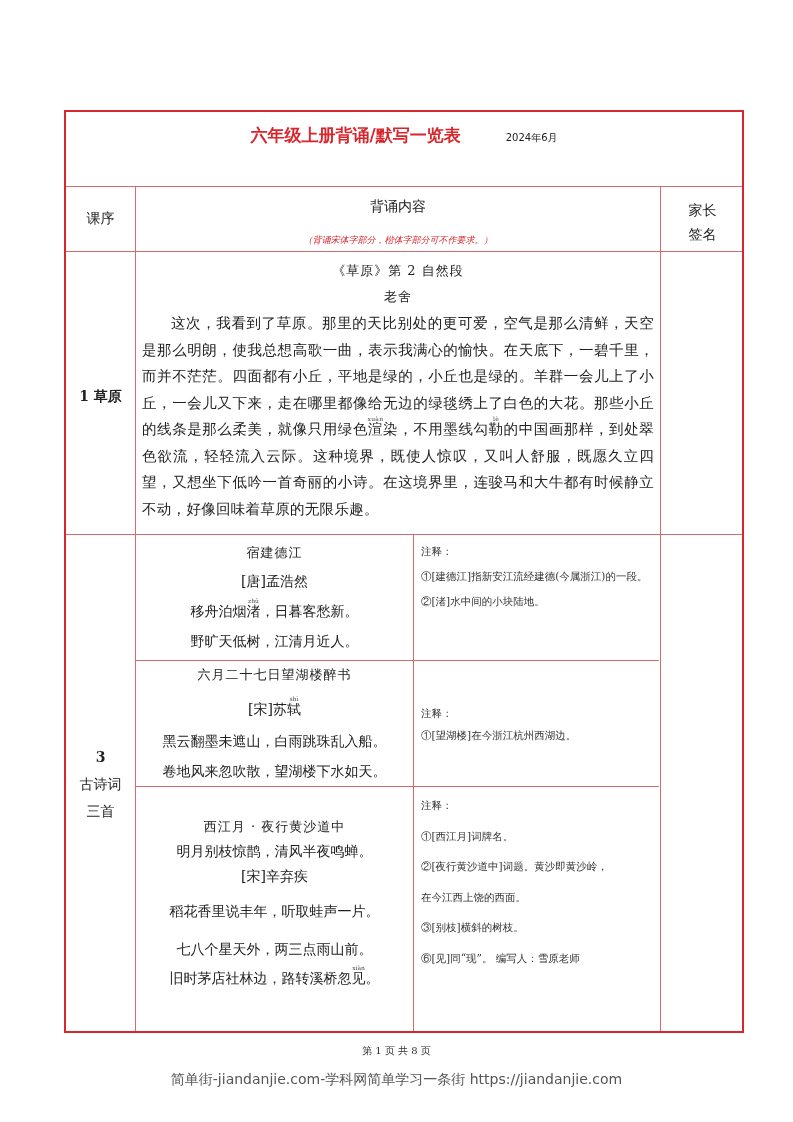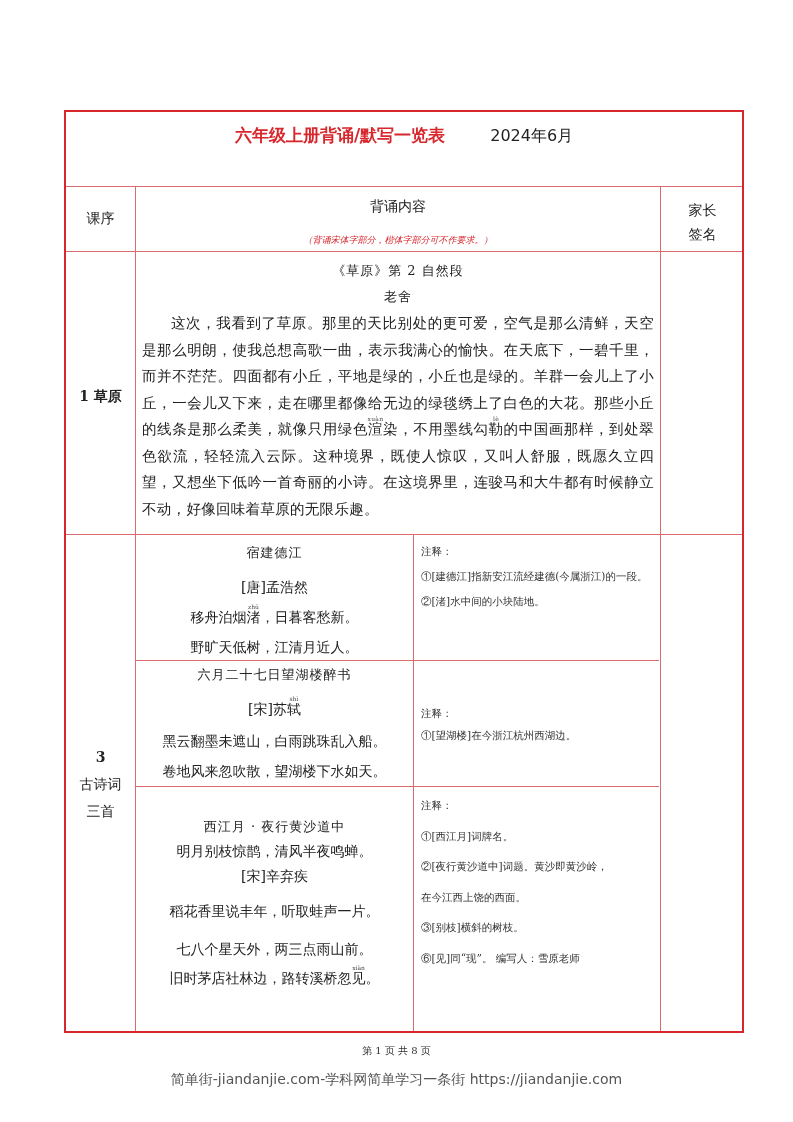--- a/index.html
+++ b/index.html
@@ -6,21 +6,21 @@
   body { width: 793px; height: 1122px; position: relative; overflow: hidden;
          font-family: "DejaVu Serif", "Liberation Serif", serif; color: #222; }
   .abs { position: absolute; }
   .tbl { position: absolute; left: 64px; top: 110px; width: 680px; height: 923px;
          border: 2px solid #d7262c; box-sizing: border-box; }
   .hline { position: absolute; height: 1px; background: #d96b6f; }
   .vline { position: absolute; width: 1px; background: #d96b6f; }
   .title { position: absolute; left: 0; top: 12px; width: 100%; text-align: center; }
   .title .t { color: #d7262c; font-size: 17px; font-weight: bold;
               font-family: "DejaVu Sans", "Liberation Sans", sans-serif; text-align: center; }
-  .title .d { font-size: 16px; margin-left: 40px; color: #222;
+  .title .d { font-size: 10px; margin-left: 40px; color: #222;
               font-family: "DejaVu Sans", sans-serif; }
   .namerow { position: absolute; top: 50px; left: 120px; font-size: 16px; letter-spacing: 2px; }
   .blank { display: inline-block; width: 100px; border-bottom: 1px solid #333; height: 14px;
            margin: 0 22px 0 4px; vertical-align: baseline; }
   .hdr { font-family: "DejaVu Sans", sans-serif; font-size: 14px; color: #222; }
   .note-red { color: #d7262c; font-size: 9px; font-style: italic; }
   .cell-c { text-align: center; }
   .para { font-size: 14.5px; line-height: 26.5px; text-align: justify; letter-spacing: 0.3px; }
   .poem { font-size: 14px; line-height: 26px; text-align: center; }
   .ptitle { font-size: 13px; letter-spacing: 1px; }
@@ -63,21 +63,21 @@
   <div class="abs para" style="left:76px;width:512px;top:198px;text-indent:29px;"><span>这次，我看到了草原。那里的天比别处的更可爱，空气是那么清鲜，天空是那么明朗，使我总想高歌一曲，表示我满心的愉快。在天底下，一碧千里，而并不茫茫。四面都有小丘，平地是绿的，小丘也是绿的。羊群一会儿上了小丘，一会儿又下来，走在哪里都像给无边的绿毯绣上了白色的大花。那些小丘的线条是那么柔美，就像只用绿色</span><ruby><span>渲</span><rt>xuàn</rt></ruby><span>染，不用墨线勾</span><ruby><span>勒</span><rt>lè</rt></ruby><span>的中国画那样，到处翠色欲流，轻轻流入云际。这种境界，既使人惊叹，又叫人舒服，既愿久立四望，又想坐下低吟一首奇丽的小诗。在这境界里，连骏马和大牛都有时候静立不动，好像回味着草原的无限乐趣。</span></div>
 
   <div class="abs cell-c" style="left:0;width:69px;top:632px;font-size:14px;line-height:27px;">
     <div style="font-weight:bold;">3</div>
     <div>古诗词</div>
     <div>三首</div>
   </div>
 
   <div class="abs poem" style="left:70px;width:277px;top:428px;">
     <div class="ptitle">宿建德江</div>
-    <div style="margin-top:8px;">[唐]孟浩然</div>
+    <div style="margin-top:2px;">[唐]孟浩然</div>
     <div style="margin-top:4px;"><span>移舟泊烟</span><ruby><span>渚</span><rt>zhǔ</rt></ruby><span>，日暮客愁新。</span></div>
     <div style="margin-top:4px;">野旷天低树，江清月近人。</div>
   </div>
   <div class="abs notes" style="left:355px;width:236px;top:427px;">
     <div>注释：</div>
     <div>①[建德江]指新安江流经建德(今属浙江)的一段。</div>
     <div>②[渚]水中间的小块陆地。</div>
   </div>
 
   <div class="abs poem" style="left:70px;width:277px;top:550px;">

